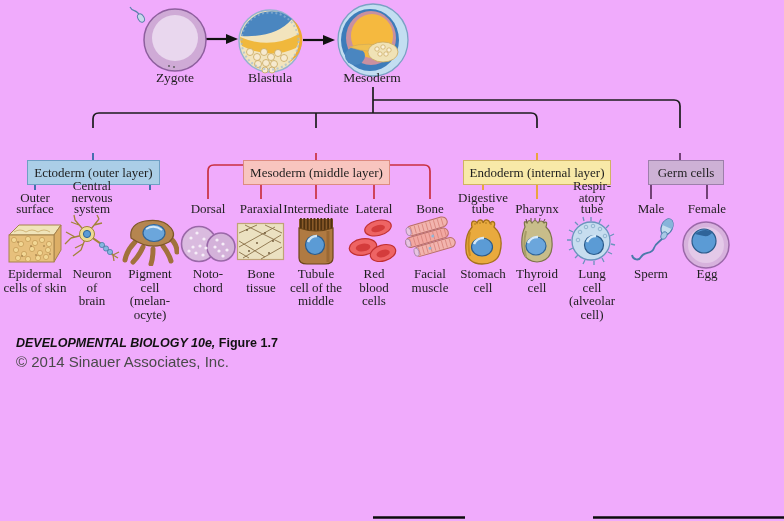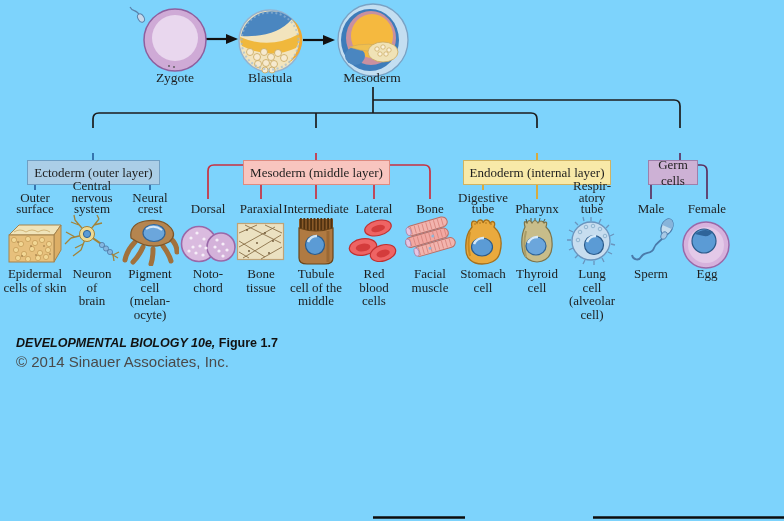--- a/index.html
+++ b/index.html
@@ -1,28 +1,28 @@
 <!DOCTYPE html>
 <html><head>
 <meta charset="utf-8">
 <style>
   html,body{margin:0;padding:0;background:#fff;}
-  .canvas{position:relative;width:784px;height:521px;background:#7dd3fc;overflow:hidden;
+  .canvas{position:relative;width:784px;height:521px;background:#f0abfc;overflow:hidden;
           font-family:"Liberation Serif",serif;color:#1e1e1e;}
   .abs{position:absolute;}
   svg{display:block;}
   .stage-label{position:absolute;top:70px;width:80px;text-align:center;
                font:13.5px/15px "Liberation Serif",serif;}
   .layer-box{position:absolute;top:120px;height:25px;display:flex;align-items:center;
              justify-content:center;font:13px "Liberation Serif",serif;border:1.4px solid;
              box-sizing:border-box;margin-top:40px;}
   .box-ecto{left:27px;width:133px;background:#abcee7;border-color:#6f9fc4;}
   .box-meso{left:243px;width:147px;background:#f8c5bf;border-color:#dd8b81;}
   .box-endo{left:463px;width:148px;background:#f8e9a8;border-color:#d0b362;}
-  .box-germ{left:648px;width:50px;background:#cdb1d5;border-color:#9d7fab;text-align:center;}
+  .box-germ{left:648px;width:76px;background:#cdb1d5;border-color:#9d7fab;}
   .branch{position:absolute;top:168px;height:47px;width:88px;display:flex;
           align-items:flex-end;justify-content:center;text-align:center;
           font:13px/11.6px "Liberation Serif",serif;white-space:pre-line;}
   .cellLabel{position:absolute;top:267px;width:84px;text-align:center;
              font:13px/13.5px "Liberation Serif",serif;white-space:pre-line;}
   .caption{position:absolute;left:16px;top:336px;font-family:"Liberation Sans",sans-serif;}
   .cap-line1{font-size:12.5px;font-weight:700;color:#111;}
   .cap-title{font-style:italic;}
   .cap-copy{font-size:15px;color:#4a4a4a;margin-top:3px;}
 </style>
@@ -131,22 +131,20 @@
   <div class="layer-box box-ecto">Ectoderm (outer layer)</div>
   <div class="layer-box box-meso">Mesoderm (middle layer)</div>
   <div class="layer-box box-endo">Endoderm (internal layer)</div>
   <div class="layer-box box-germ">Germ cells</div>
 
   <div class="branch" style="left:-9px">Outer
 surface</div>
   <div class="branch" style="left:48px">Central
 nervous
 system</div>
-  <div class="branch" style="left:106px">Neural
-crest</div>
   <div class="branch" style="left:164px">Dorsal</div>
   <div class="branch" style="left:217px">Paraxial</div>
   <div class="branch" style="left:272px">Intermediate</div>
   <div class="branch" style="left:330px">Lateral</div>
   <div class="branch" style="left:386px">Bone</div>
   <div class="branch" style="left:439px">Digestive
 tube</div>
   <div class="branch" style="left:493px">Pharynx</div>
   <div class="branch" style="left:548px">Respir-
 atory

